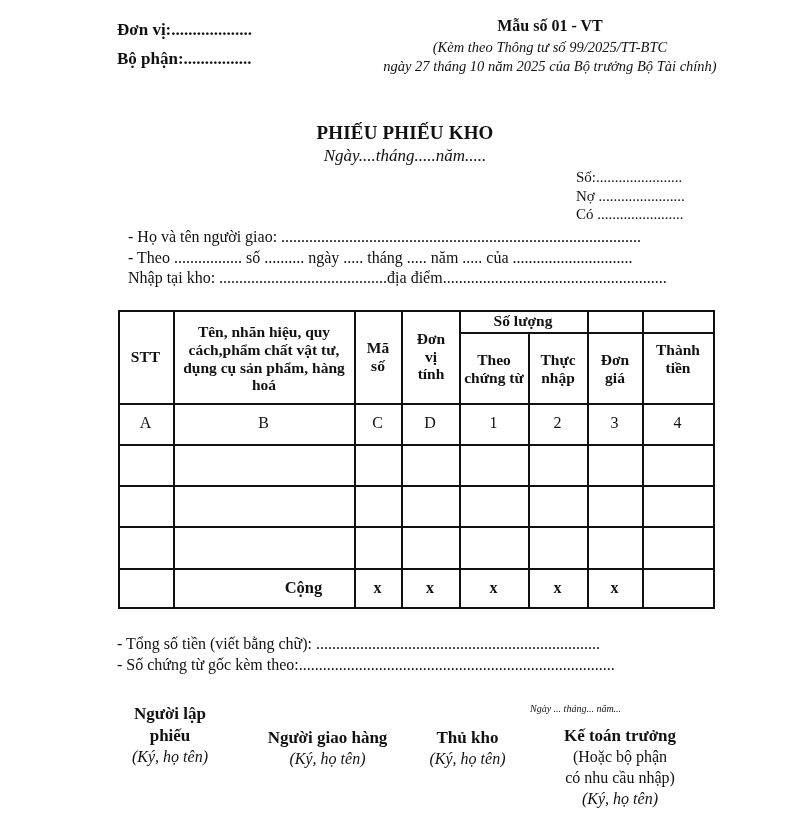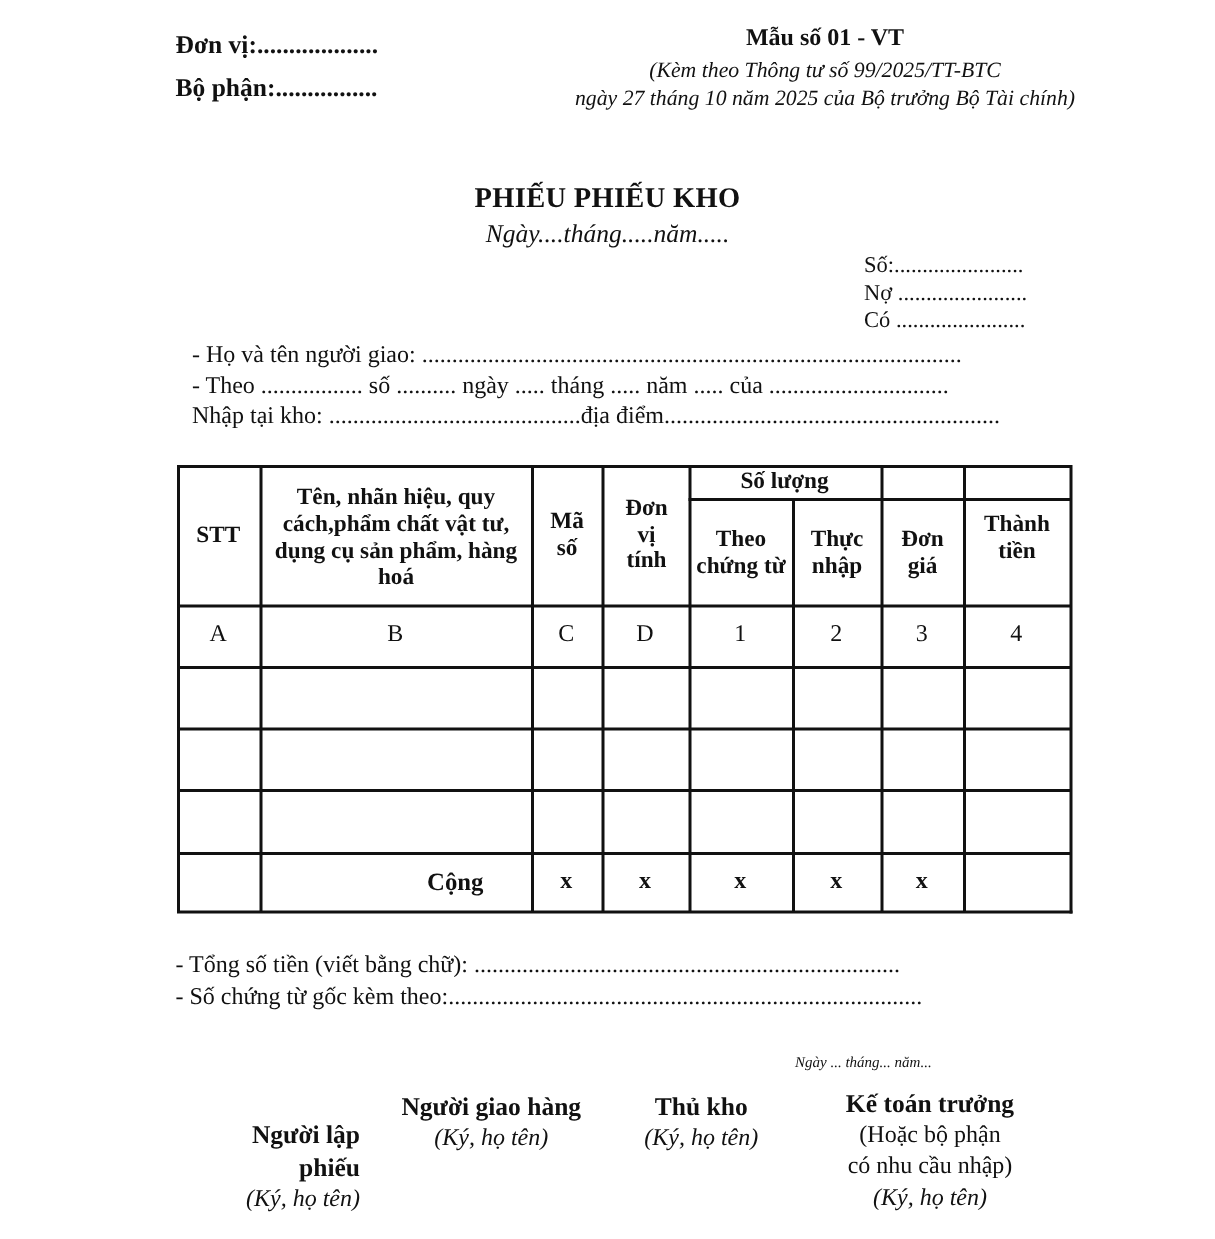--- a/index.html
+++ b/index.html
@@ -110,21 +110,21 @@
   <div class="cell xmark" style="left:410px; top:258px; width:59px; height:40px;">x</div>
   <div class="cell xmark" style="left:469px; top:258px; width:55px; height:40px;">x</div>
   <div class="cell" style="left:524px; top:258px; width:71px; height:40px;"></div>
 </div>
 
 <div class="abs footer-line" style="top:635px;">- Tổng số tiền (viết bằng chữ): .......................................................................</div>
 <div class="abs footer-line" style="top:656px;">- Số chứng từ gốc kèm theo:...............................................................................</div>
 
 <div class="abs sig-date">Ngày ... tháng...  năm...</div>
 
-<div class="sig" style="left:100px; width:140px; top:746px;text-align:right;">
+<div class="sig" style="left:100px; width:140px; top:703px;">
   <div class="role">Người lập</div>
   <div class="role">phiếu</div>
   <div class="hint">(Ký, họ tên)</div>
 </div>
 
 <div class="sig" style="left:245px; width:165px; top:727px;">
   <div class="role">Người giao hàng</div>
   <div class="hint">(Ký, họ tên)</div>
 </div>
 

